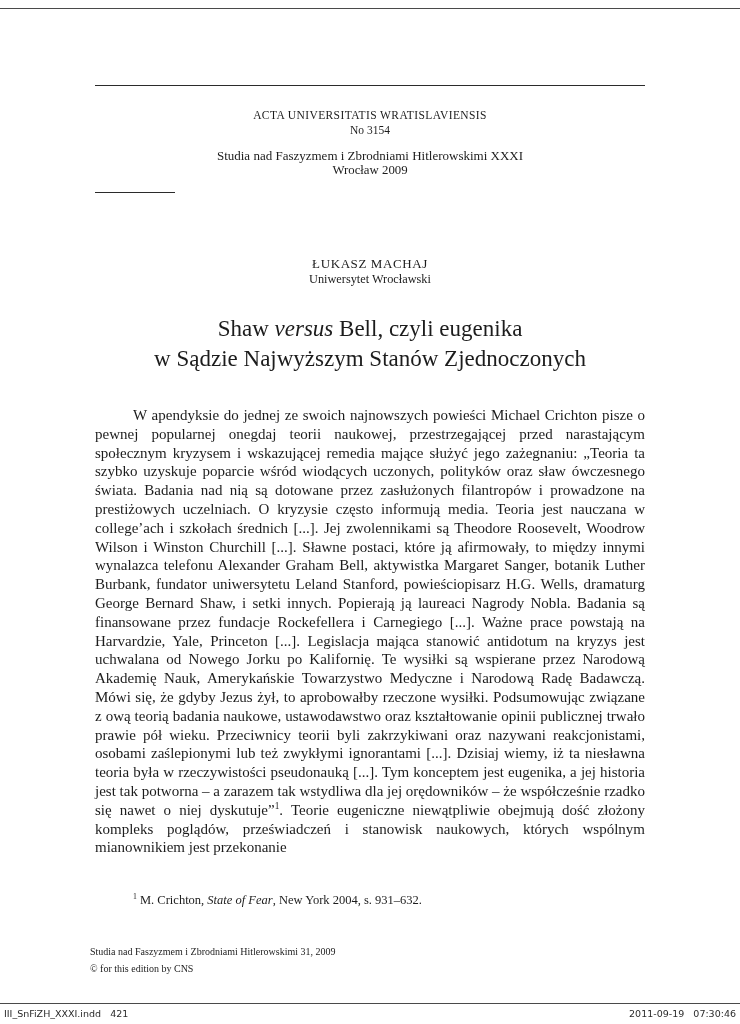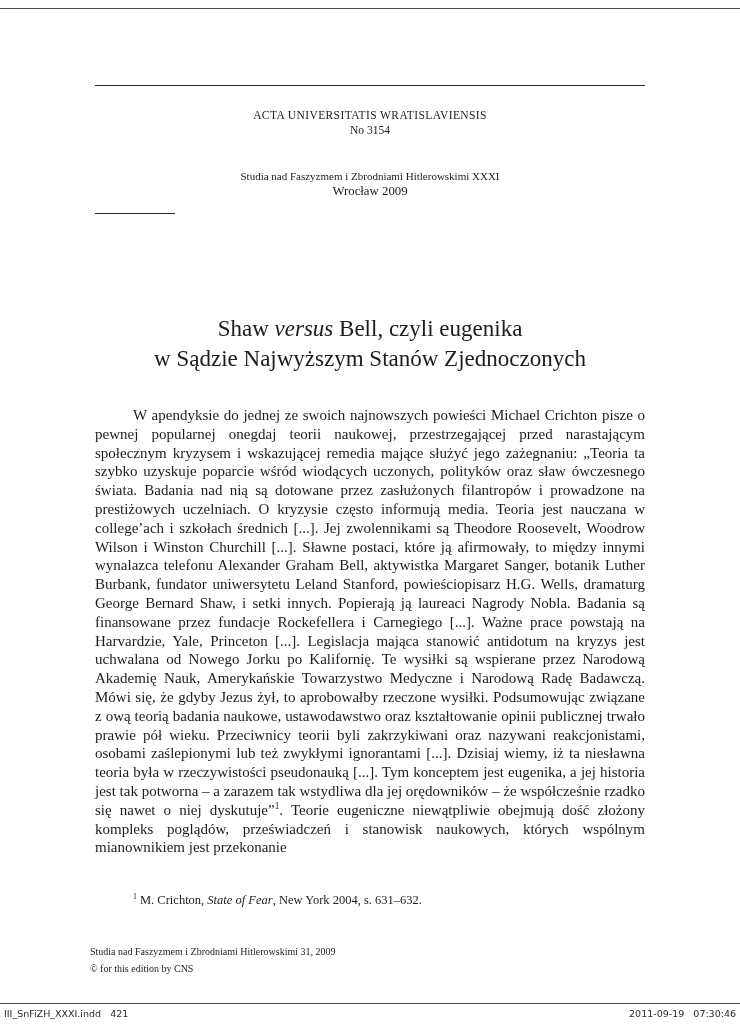--- a/index.html
+++ b/index.html
@@ -17,21 +17,21 @@
     border-top: 1px solid #4a4a4a;
   }
   .masthead {
     position: absolute; top: 85px; left: 95px; width: 550px;
     border-top: 1px solid #2b2b2b;
     padding-top: 22px;
     text-align: center;
   }
   .masthead .journal { font-size: 11.5px; line-height: 15px; letter-spacing: 0.4px; }
   .masthead .issue   { font-size: 11.5px; line-height: 15px; }
-  .masthead .series  { font-size: 11px; line-height: 15px; margin-top: 31px; }
+  .masthead .series  { font-size: 13px; line-height: 15px; margin-top: 10px; }
   .masthead .place   { font-size: 12.8px; line-height: 15px; }
   .masthead .short-rule {
     width: 80px; border-top: 1px solid #2b2b2b; margin-top: 14px;
   }
   .author-block {
     position: absolute; top: 256px; left: 95px; width: 550px;
     text-align: center;
   }
   .author-block .name { font-size: 13px; line-height: 16px; letter-spacing: 0.6px; }
   .author-block .affiliation { font-size: 12.3px; line-height: 15px; }
@@ -82,32 +82,36 @@
   <div class="top-rule"></div>
 
   <header class="masthead">
     <div class="journal">ACTA UNIVERSITATIS WRATISLAVIENSIS</div>
     <div class="issue">No 3154</div>
     <div class="series">Studia nad Faszyzmem i Zbrodniami Hitlerowskimi XXXI</div>
     <div class="place">Wrocław 2009</div>
     <div class="short-rule"></div>
   </header>
 
+  <section class="author-block">
+    <div class="name">ŁUKASZ MACHAJ</div>
+    <div class="affiliation">Uniwersytet Wrocławski</div>
+  </section>
 
   <h1 class="title-block">
     <div><span>Shaw </span><em>versus</em><span> Bell, czyli eugenika</span></div>
     <div>w Sądzie Najwyższym Stanów Zjednoczonych</div>
   </h1>
 
   <article class="body-block">
     <p><span>W apendyksie do jednej ze swoich najnowszych powieści Michael Crichton pisze o pewnej popularnej onegdaj teorii naukowej, przestrzegającej przed narastającym społecznym kryzysem i wskazującej remedia mające służyć jego zażegnaniu: „Teoria ta szybko uzyskuje poparcie wśród wiodących uczonych, polityków oraz sław ówczesnego świata. Badania nad nią są dotowane przez zasłużonych filantropów i prowadzone na prestiżowych uczelniach. O kryzysie często informują media. Teoria jest nauczana w college’ach i szkołach średnich [...]. Jej zwolennikami są Theodore Roosevelt, Woodrow Wilson i Winston Churchill [...]. Sławne postaci, które ją afirmowały, to między innymi wynalazca telefonu Alexander Graham Bell, aktywistka Margaret Sanger, botanik Luther Burbank, fundator uniwersytetu Leland Stanford, powieściopisarz H.G. Wells, dramaturg George Bernard Shaw, i setki innych. Popierają ją laureaci Nagrody Nobla. Badania są finansowane przez fundacje Rockefellera i Carnegiego [...]. Ważne prace powstają na Harvardzie, Yale, Princeton [...]. Legislacja mająca stanowić antidotum na kryzys jest uchwalana od Nowego Jorku po Kalifornię. Te wysiłki są wspierane przez Narodową Akademię Nauk, Amerykańskie Towarzystwo Medyczne i Narodową Radę Badawczą. Mówi się, że gdyby Jezus żył, to aprobowałby rzeczone wysiłki. Podsumowując związane z ową teorią badania naukowe, ustawodawstwo oraz kształtowanie opinii publicznej trwało prawie pół wieku. Przeciwnicy teorii byli zakrzykiwani oraz nazywani reakcjonistami, osobami zaślepionymi lub też zwykłymi ignorantami [...]. Dzisiaj wiemy, iż ta niesławna teoria była w rzeczywistości pseudonauką [...]. Tym konceptem jest eugenika, a jej historia jest tak potworna – a zarazem tak wstydliwa dla jej orędowników – że współcześnie rzadko się nawet o niej dyskutuje”</span><sup>1</sup><span>. Teorie eugeniczne niewątpliwie obejmują dość złożony kompleks poglądów, przeświadczeń i stanowisk naukowych, których wspólnym mianownikiem jest przekonanie</span></p>
   </article>
 
   <div class="footnote">
-    <sup>1</sup><span> M. Crichton, </span><em>State of Fear</em><span>, New York 2004, s. 631–632.</span>
+    <sup>1</sup><span> M. Crichton, </span><em>State of Fear</em><span>, New York 2004, s. 931–632.</span>
   </div>
 
   <footer class="page-footer">
     <div>Studia nad Faszyzmem i Zbrodniami Hitlerowskimi 31, 2009</div>
     <div>© for this edition by CNS</div>
   </footer>
 
   <div class="bottom-rule"></div>
   <div class="slug slug-left">III_SnFiZH_XXXI.indd   421</div>
   <div class="slug slug-right">2011-09-19   07:30:46</div>

